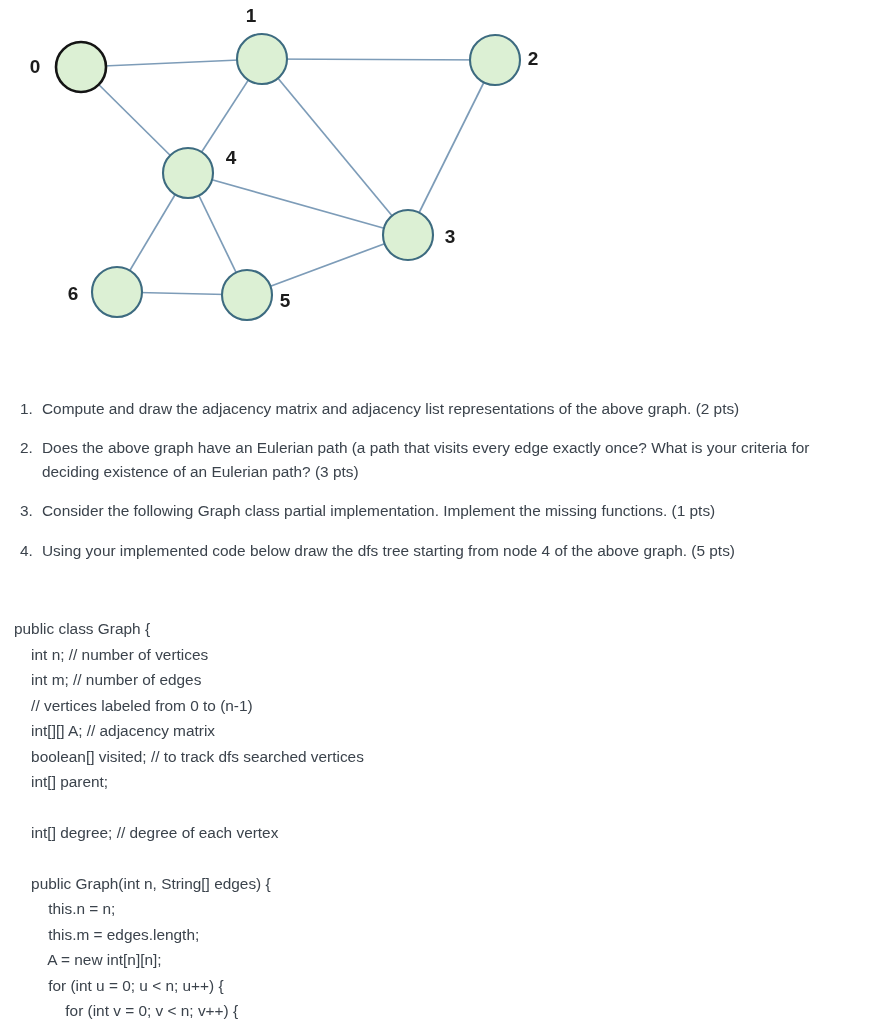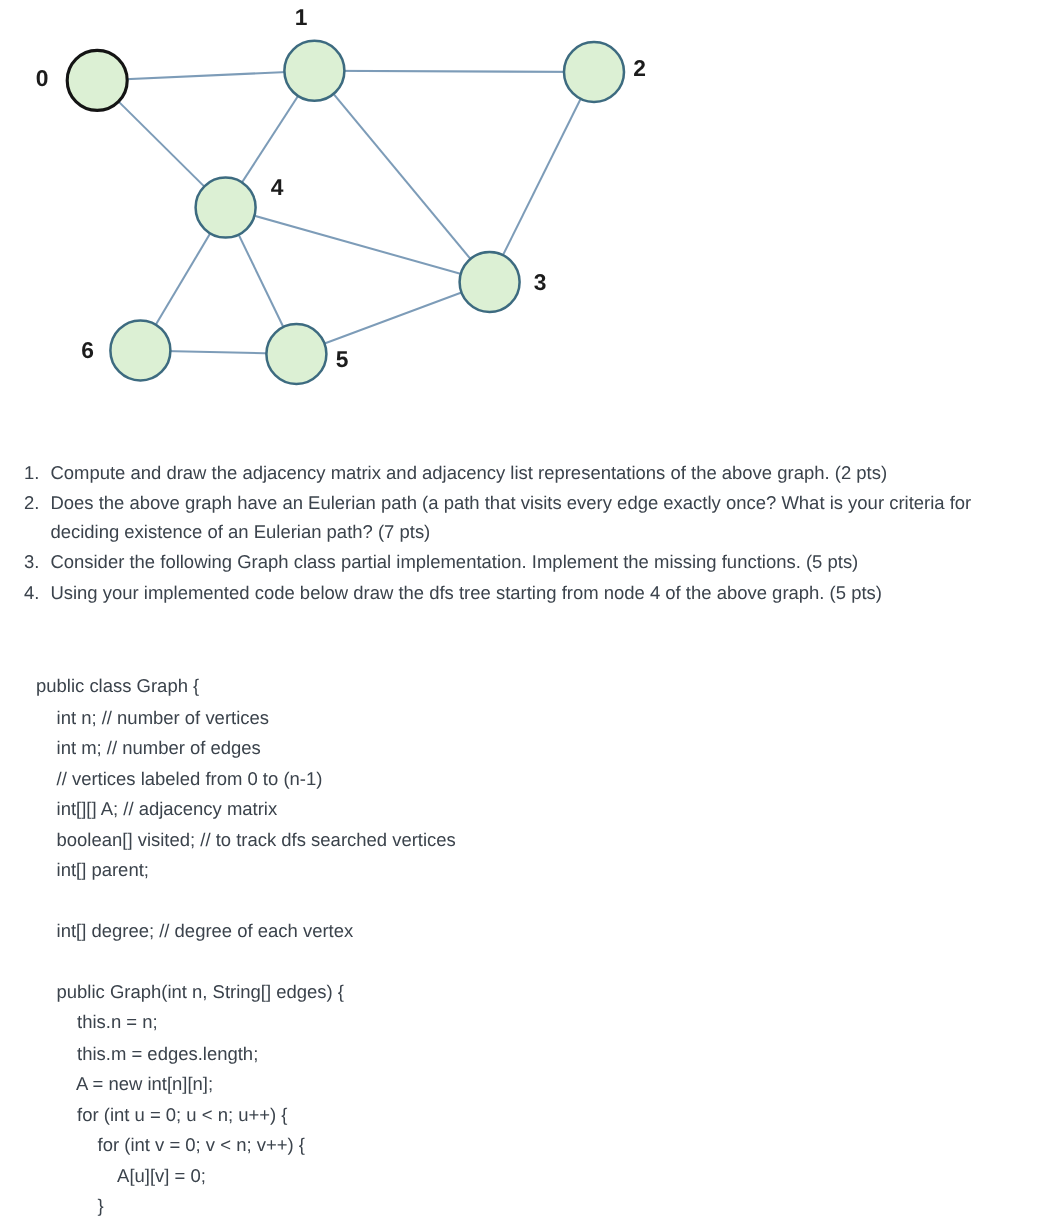--- a/index.html
+++ b/index.html
@@ -45,21 +45,21 @@
     margin: 0;
     padding: 0 30px 0 42px;
     list-style: none;
     counter-reset: qnum;
     font-size: 15.4px;
     line-height: 1.52;
   }
   #question-list li {
     counter-increment: qnum;
     position: relative;
-    margin: 2px 0 2px 0;
+    margin: 16px 0 2px 0;
   }
   #question-list li::before {
     content: counter(qnum) ".";
     position: absolute;
     left: -22px;
     top: 0;
     width: 18px;
     text-align: left;
   }
 
@@ -67,21 +67,21 @@
   #code-block {
     margin: 0;
     padding: 0;
     font-family: "Liberation Sans", sans-serif;
     font-size: 15.4px;
     line-height: 1.66;
     color: #3b434c;
     white-space: pre;
   }
   #code-block .code-line {
-    padding-left: 30px;
+    padding-left: 14px;
     min-height: 1px;
   }
   #code-block .code-line.blank {
     height: 25px;
   }
   .spacer-questions { height: 36px; }
   .spacer-code { height: 52px; }
 </style>
 </head>
 <body>
@@ -119,20 +119,20 @@
       <div class="node-label" style="left: 231px; top: 157px; color: rgb(28, 28, 28);">4</div>
       <div class="node-label" style="left: 285px; top: 300px; color: rgb(28, 28, 28);">5</div>
       <div class="node-label" style="left: 73px; top: 293px; color: rgb(28, 28, 28);">6</div>
     </div>
 </div>
 
 <div class="spacer-questions"></div>
 
 <ol id="question-list">
     <li>Compute and draw the adjacency matrix and adjacency list representations of the above graph. (2 pts)</li>
-    <li>Does the above graph have an Eulerian path (a path that visits every edge exactly once? What is your criteria for deciding existence of an Eulerian path? (7 pts)</li>
-    <li>Consider the following Graph class partial implementation. Implement the missing functions. (5 pts)</li>
+    <li>Does the above graph have an Eulerian path (a path that visits every edge exactly once? What is your criteria for deciding existence of an Eulerian path? (3 pts)</li>
+    <li>Consider the following Graph class partial implementation. Implement the missing functions. (1 pts)</li>
     <li>Using your implemented code below draw the dfs tree starting from node 4 of the above graph. (5 pts)</li>
   </ol>
 
 <div class="spacer-code"></div>
 
 <div id="code-block"><div class="code-line">public class Graph {</div><div class="code-line">    int n; // number of vertices</div><div class="code-line">    int m; // number of edges</div><div class="code-line">    // vertices labeled from 0 to (n-1)</div><div class="code-line">    int[][] A; // adjacency matrix</div><div class="code-line">    boolean[] visited; // to track dfs searched vertices</div><div class="code-line">    int[] parent;</div><div class="code-line blank">&nbsp;</div><div class="code-line">    int[] degree; // degree of each vertex</div><div class="code-line blank">&nbsp;</div><div class="code-line">    public Graph(int n, String[] edges) {</div><div class="code-line">        this.n = n;</div><div class="code-line">        this.m = edges.length;</div><div class="code-line">        A = new int[n][n];</div><div class="code-line">        for (int u = 0; u &lt; n; u++) {</div><div class="code-line">            for (int v = 0; v &lt; n; v++) {</div><div class="code-line">                A[u][v] = 0;</div><div class="code-line">            }</div><div class="code-line">        }</div></div>
 
 </body></html>

